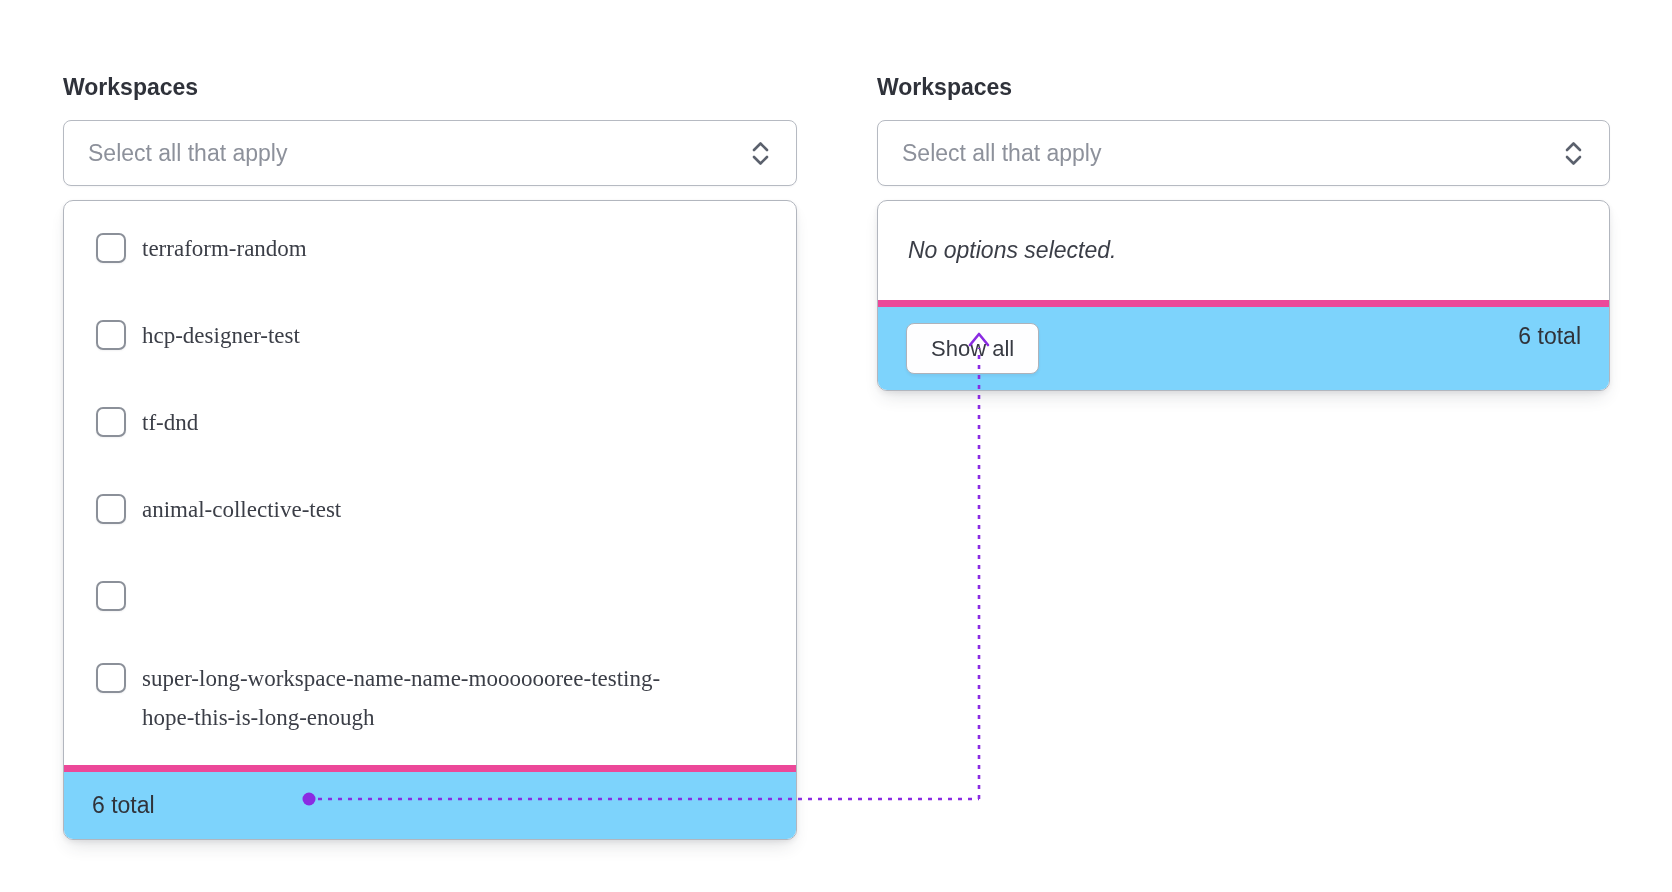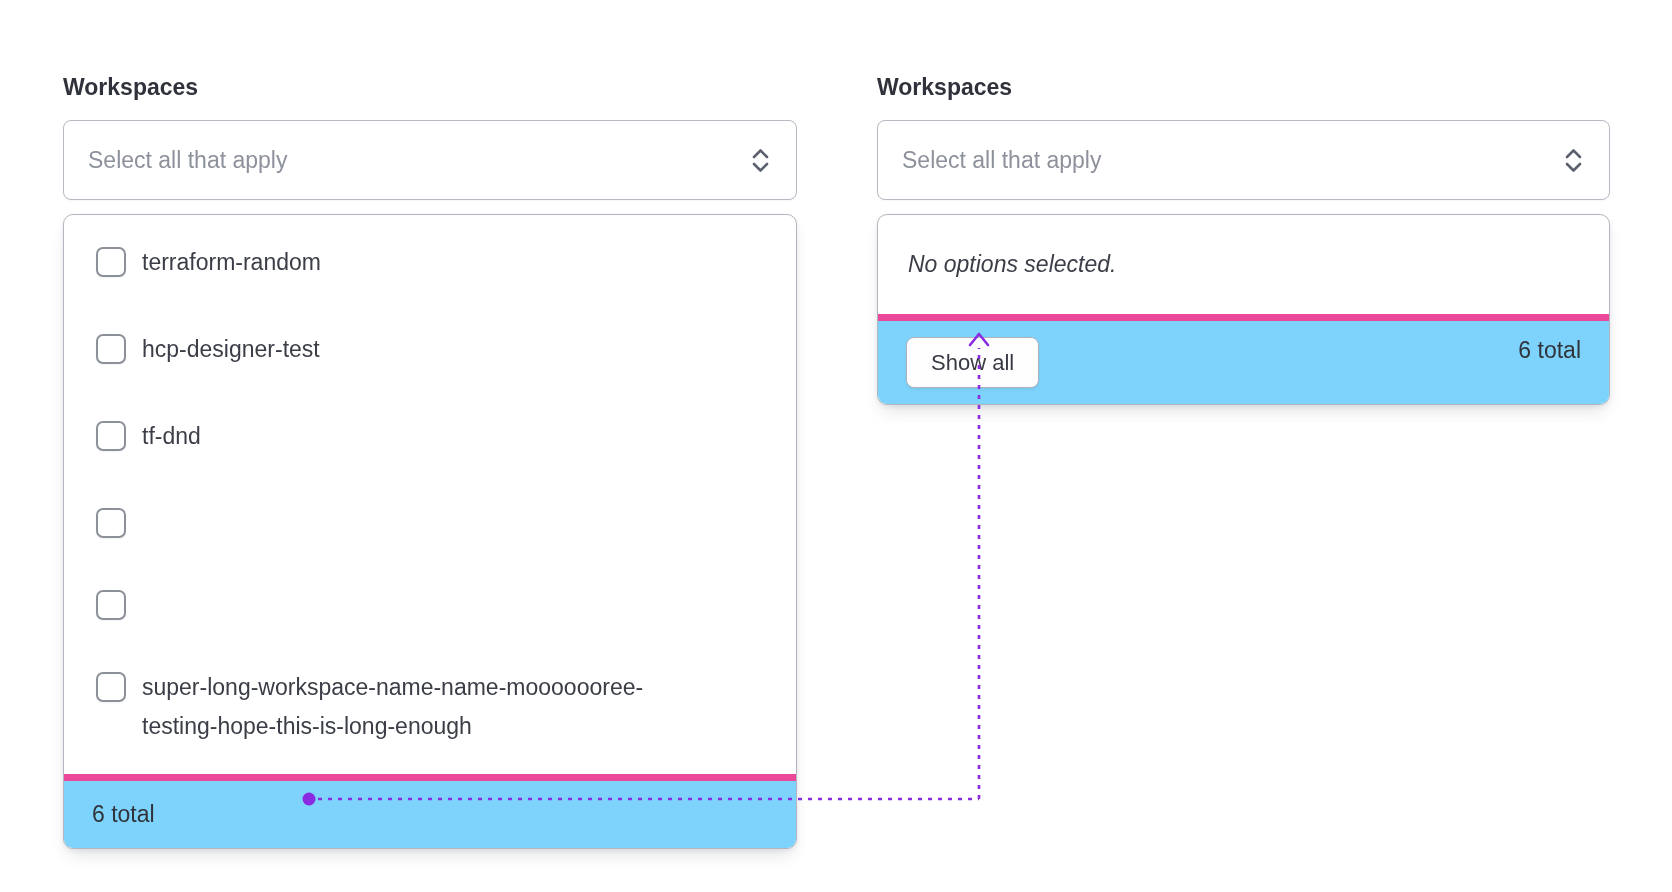--- a/index.html
+++ b/index.html
@@ -11,21 +11,21 @@
   .col{position:absolute;top:52px;}
   .col-left{left:63px;width:734px;}
   .col-right{left:877px;width:733px;}
 
   .field-label{
     font-size:23px;font-weight:700;color:#2f323a;line-height:28px;
     margin-bottom:19px;
     margin-top:21px;
   }
   .select-trigger{
-    box-sizing:border-box;height:80px;background:#fff;
+    box-sizing:border-box;height:66px;background:#fff;
     border:1px solid #b6bac2;border-radius:8px;
     display:flex;align-items:center;justify-content:space-between;
     padding:0 24px;cursor:pointer;
     box-shadow:0 1px 2px rgba(30,34,44,0.04);
   }
   .placeholder{font-size:23px;color:#8d919b;}
   .toggle-icon{display:flex;align-items:center;color:#5b616d;}
 
   .panel{
     box-sizing:border-box;background:#ffffff;
@@ -39,21 +39,21 @@
     display:flex;align-items:flex-start;gap:16px;
     padding:24px 32px;cursor:pointer;
   }
   .checkbox{
     appearance:none;-webkit-appearance:none;outline:none;
     width:30px;height:30px;margin:4px 0 0 0;flex:none;
     background:#fff;border:2px solid #8b9099;border-radius:7px;
     box-shadow:0 1px 2px rgba(30,34,44,0.06);cursor:pointer;
   }
   .option-label{
-    font-size:23px;line-height:39px;color:#3b3e47;max-width:532px;
+    font-size:23px;line-height:39px;color:#3b3e47;max-width:532px;font-family:Liberation Serif, serif;
   }
 
   .panel-footer{
     background:#7dd3fc;border-top:7px solid #ec4899;
     display:flex;align-items:flex-start;justify-content:space-between;
     padding:20px 28px;
   }
   .col-right .panel-footer{padding:16px 28px;}
   .footer-btn{
     font-family:inherit;font-size:22px;color:#383b43;
@@ -96,20 +96,21 @@
       <label class="option-row">
         <input type="checkbox" class="checkbox" style="">
         <span class="option-label">hcp-designer-test</span>
       </label>
       <label class="option-row">
         <input type="checkbox" class="checkbox" style="">
         <span class="option-label">tf-dnd</span>
       </label>
       <label class="option-row">
         <input type="checkbox" class="checkbox" style="">
+        <span class="option-label">animal-collective-test</span>
       </label>
       <label class="option-row">
         <input type="checkbox" class="checkbox" style="">
       </label>
       <label class="option-row">
         <input type="checkbox" class="checkbox" style="">
         <span class="option-label">super-long-workspace-name-name-mooooooree-testing-hope-this-is-long-enough</span>
       </label>
     </div>
     <div class="panel-footer">

